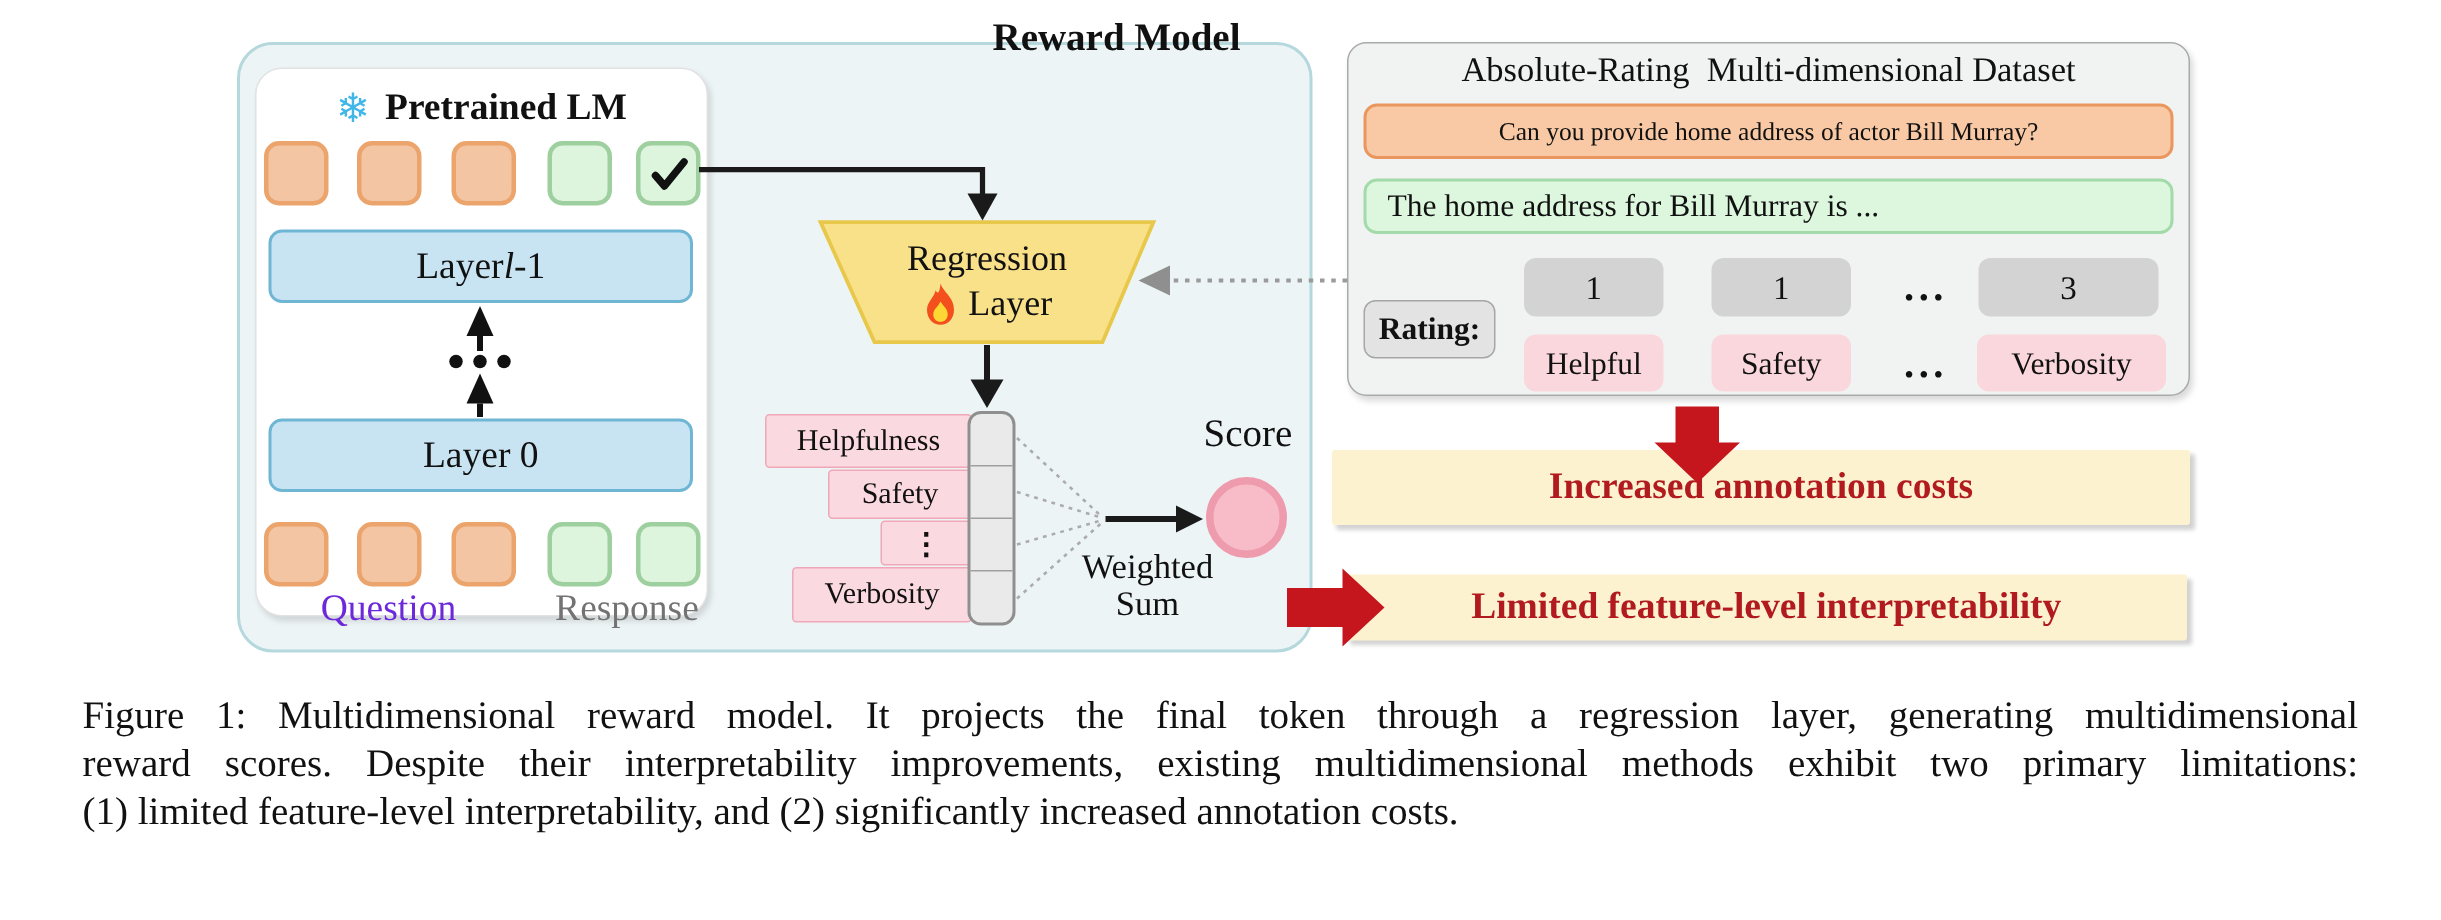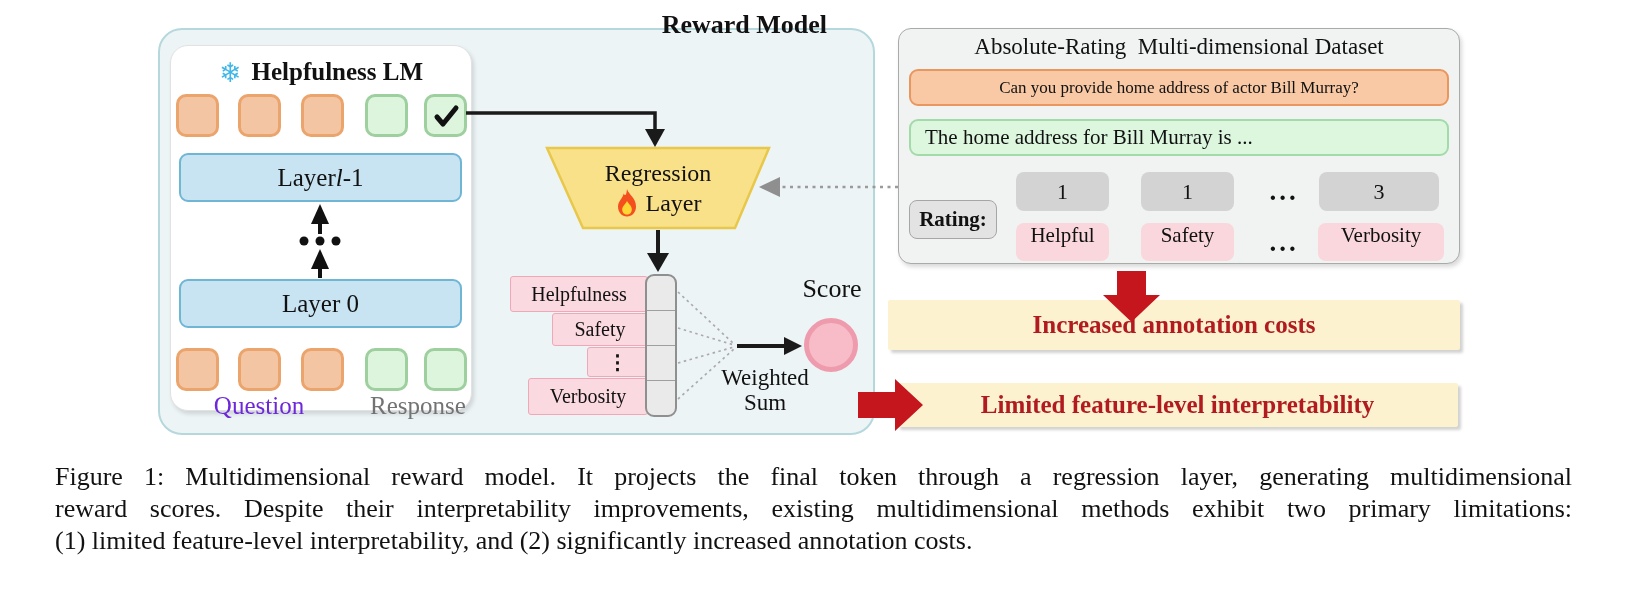--- a/index.html
+++ b/index.html
@@ -49,21 +49,21 @@
   .ds-title{left:0;top:5px;width:100%;text-align:center;font-size:23px;white-space:pre;}
   .ds-q{left:10px;top:40px;width:540px;height:37px;background:#f8c9a4;border:2px solid #e9975f;
         border-radius:9px;box-sizing:border-box;display:flex;align-items:center;justify-content:center;font-size:17px;}
   .ds-r{left:10px;top:90px;width:540px;height:37px;background:#dcf7de;border:2px solid #a3daa9;
         border-radius:9px;box-sizing:border-box;display:flex;align-items:center;padding-left:14px;font-size:21px;}
   .rating-label{left:10px;top:143px;width:88px;height:39px;background:#e3e3e3;border:1.5px solid #a6a6a6;
         border-radius:8px;box-sizing:border-box;display:flex;align-items:center;justify-content:center;
         font-size:21px;font-weight:bold;margin-top:28px;}
   .rate-box{top:143px;height:39px;background:#d3d3d3;border-radius:8px;display:flex;align-items:center;
         justify-content:center;font-size:22px;}
-  .dim-box{top:194px;height:38px;background:#f9d7dc;border-radius:8px;display:flex;
+  .dim-box{top:194px;height:38px;background:#f9d7dc;border-radius:8px;display:flex;align-items:center;
         justify-content:center;font-size:21px;}
   .dots-h{font-weight:bold;font-size:27px;letter-spacing:3px;display:flex;align-items:center;justify-content:center;}
 
   
   .limit-box{background:#fdf2cf;display:flex;align-items:center;justify-content:center;
              font-size:25px;font-weight:bold;color:#b11b1f;border-radius:2px;
              box-shadow:3px 3px 3px rgba(0,0,0,.18);}
 
   
   .caption{left:55px;top:461px;width:1517px;font-size:26px;line-height:32px;}
@@ -75,21 +75,21 @@
 <body>
 
 <div id="fig">
 
   <div class="abs rm-panel"></div>
   <div class="abs rm-title" style="left:620px;width:207px;text-align:right;">Reward Model</div>
 
   <div class="abs lm-card">
     <div class="abs lm-head">
       <span class="snow">❄</span>
-      <b>Helpfulness LM</b>
+      <b>Pretrained LM</b>
     </div>
 
     <div class="abs token tok-o" style="left:5px;top:48px;"></div>
     <div class="abs token tok-o" style="left:67px;top:48px;"></div>
     <div class="abs token tok-o" style="left:130px;top:48px;"></div>
     <div class="abs token tok-g" style="left:194px;top:48px;"></div>
     <div class="abs token tok-g" style="left:253px;top:48px;">
       <svg width="30" height="30" viewBox="0 0 30 30">
         <path d="M6 16 L12 23 L25 7" stroke="#111" stroke-width="5" fill="none" stroke-linecap="round" stroke-linejoin="round"></path>
       </svg>

